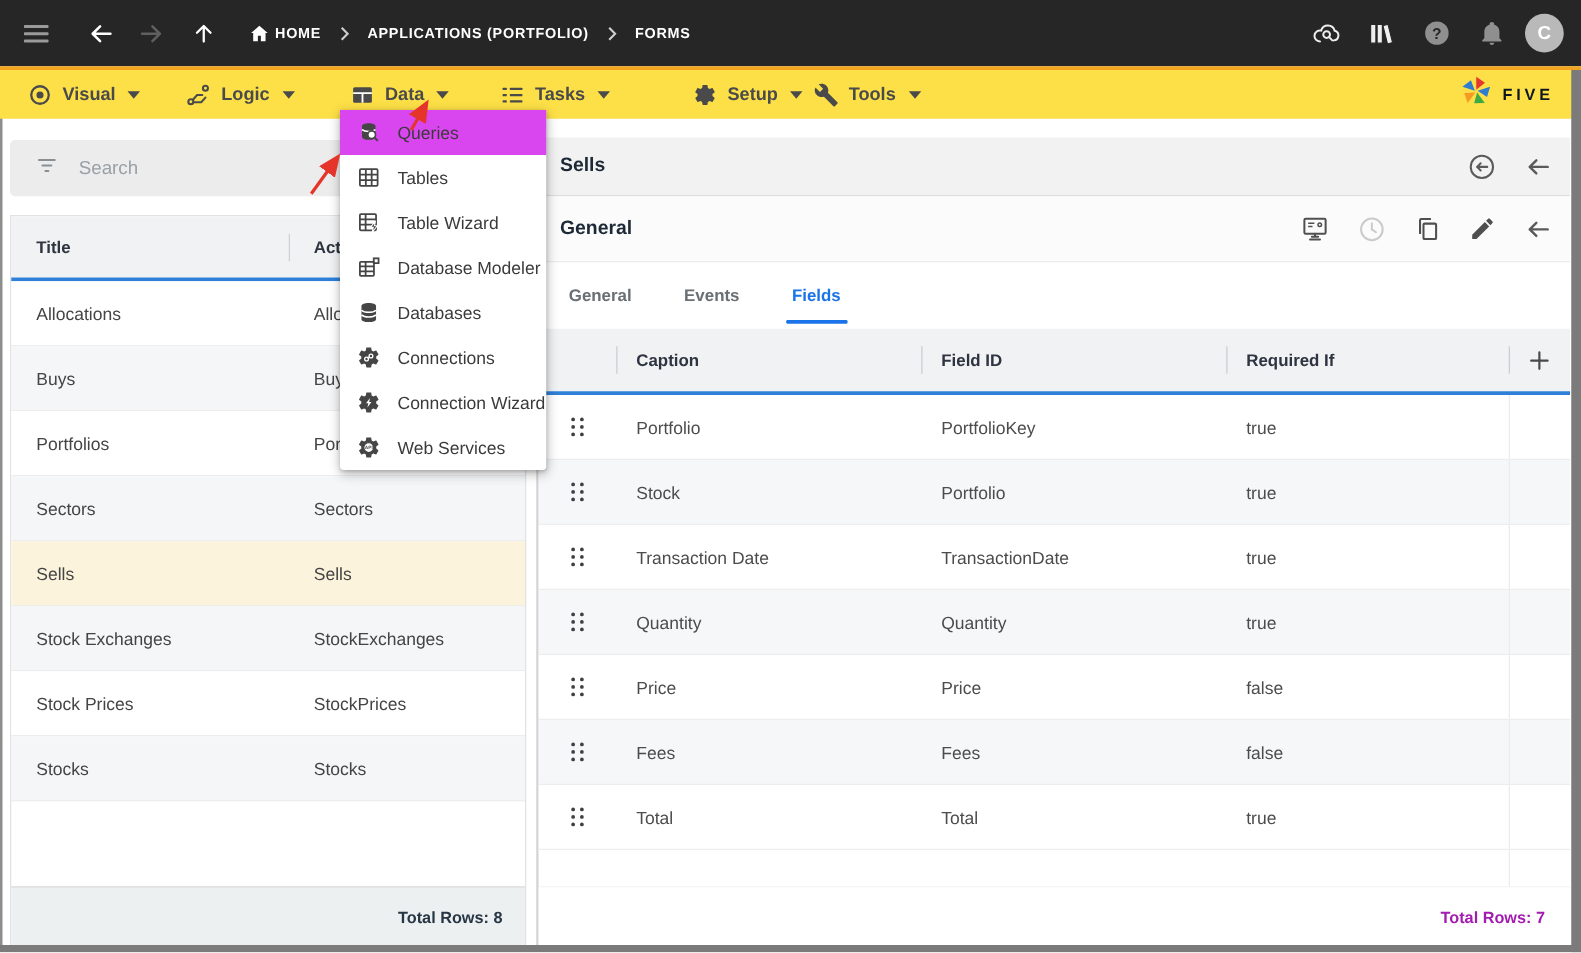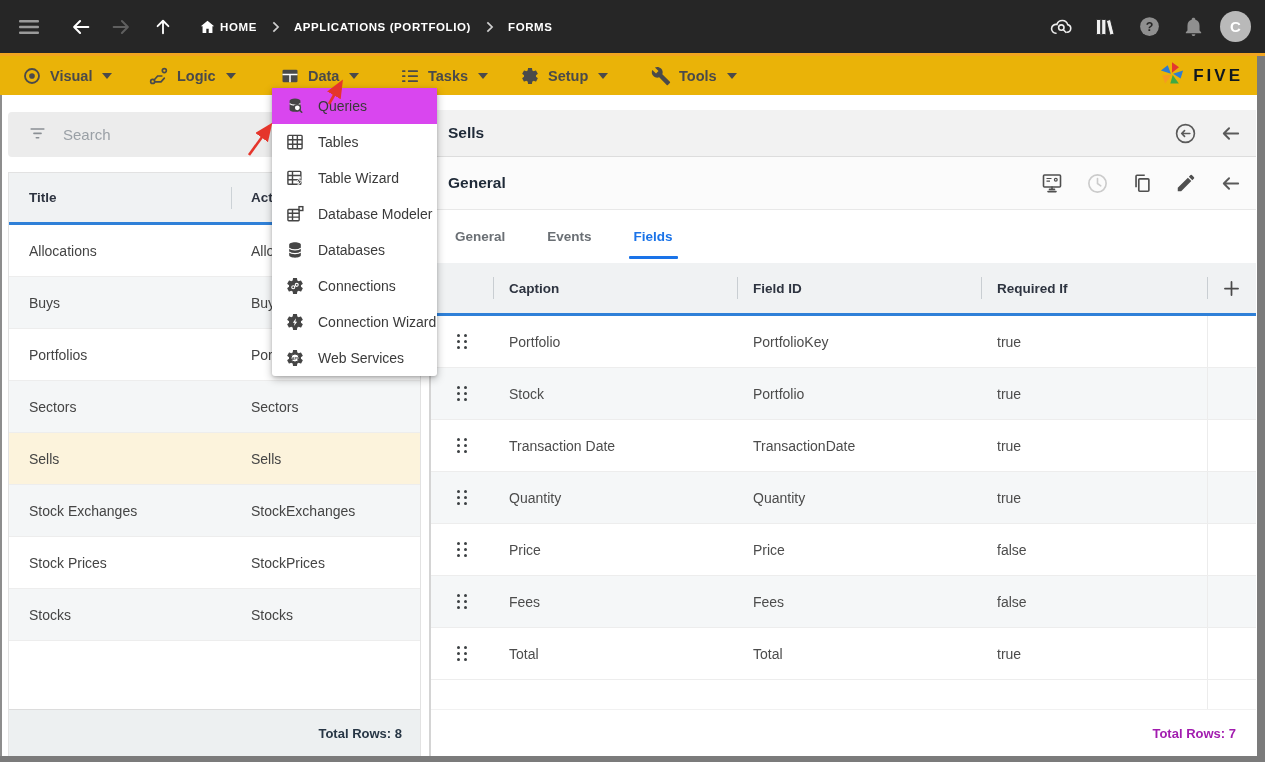--- a/index.html
+++ b/index.html
@@ -14,28 +14,28 @@
   .nav-btn { display:flex; align-items:center; justify-content:center; width:34px; height:34px; cursor:pointer; }
   .nav-btn svg { display:block; }
   .crumb { font-size:11.5px; font-weight:bold; letter-spacing:.6px; color:#fff; white-space:nowrap; }
   .crumb-chev { margin:0 14px; display:flex; }
   .nav-right { margin-left:auto; display:flex; align-items:center; gap:10px; padding-right:14px; }
   .avatar { width:31px; height:31px; border-radius:50%; background:#b9b9b9; color:#fff; font-weight:bold;
             font-size:15px; display:flex; align-items:center; justify-content:center; }
   .accent-line { position:absolute; left:0; top:53px; width:1265px; height:3px; background:#F2A51F; z-index:31; }
 
   
-  .menubar { position:absolute; left:0; top:56px; width:1265px; height:39px; background:#eab308; z-index:20; }
+  .menubar { position:absolute; left:0; top:56px; width:1265px; height:39px; background:#fde047; z-index:20; }
   .menu-item { position:absolute; top:0; height:39px; display:flex; align-items:center; gap:8px; cursor:pointer;
                color:#4a4a4a; font-size:14.5px; font-weight:bold; }
   .menu-item svg { display:block; }
   .caret { width:0; height:0; border-left:5px solid transparent; border-right:5px solid transparent;
            border-top:6px solid #4a4a4a; margin-left:2px; }
   .logo { position:absolute; right:22px; top:0; height:39px; display:flex; align-items:center; gap:7px; }
-  .logo-text { font-size:17px; font-weight:bold; letter-spacing:3px; color:#10181f; }
+  .logo-text { font-size:13px; font-weight:bold; letter-spacing:3px; color:#10181f; }
 
   
   .win-left-edge  { position:absolute; left:0; top:56px; width:2px; height:700px; background:#8d8d8d; z-index:5; }
   .scroll-right   { position:absolute; left:1257px; top:56px; width:8px; height:706px; background:#7b7b7b; z-index:25; }
   .scroll-bottom  { position:absolute; left:0; top:756px; width:1265px; height:6px; background:#7b7b7b; z-index:25; }
 
   
   .search-strip { position:absolute; left:8px; top:112px; width:413px; height:45px; background:#ececec;
                   border-radius:4px; display:flex; align-items:center; padding-left:20px; gap:16px; z-index:6; }
   .search-input { border:none; outline:none; background:transparent; font-size:15px; color:#555;
@@ -242,21 +242,21 @@
             <rect x="9.5" y="5" width="12" height="2.2" rx="0.6"></rect>
             <rect x="2.5" y="11" width="4" height="2.2" rx="0.6"></rect>
             <rect x="9.5" y="11" width="12" height="2.2" rx="0.6"></rect>
             <rect x="2.5" y="17" width="4" height="2.2" rx="0.6"></rect>
             <rect x="9.5" y="17" width="12" height="2.2" rx="0.6"></rect>
           </svg>
       </span>
       <span>Tasks</span>
       <span class="caret"></span>
     </div>
-    <div class="menu-item" style="left:520px">
+    <div class="menu-item" style="left:554px">
       <span>
         <svg width="20" height="20" viewBox="0 0 24 24" fill="#4a4a4a">
             <use href="#gear"></use>
           </svg>
       </span>
       <span>Setup</span>
       <span class="caret"></span>
     </div>
     <div class="menu-item" style="left:651px">
       <span>

